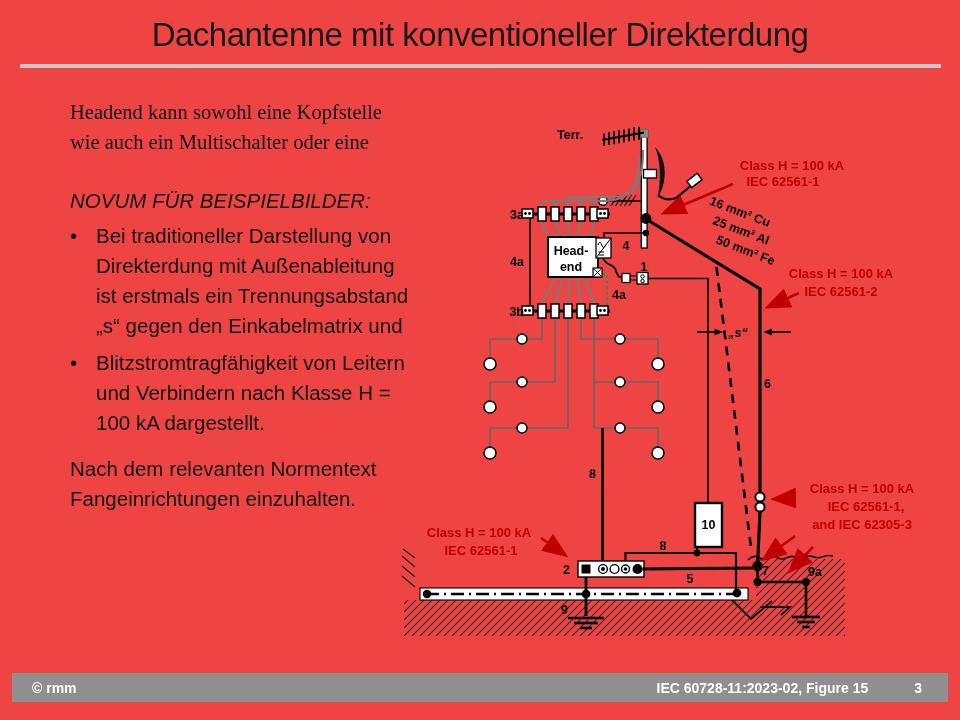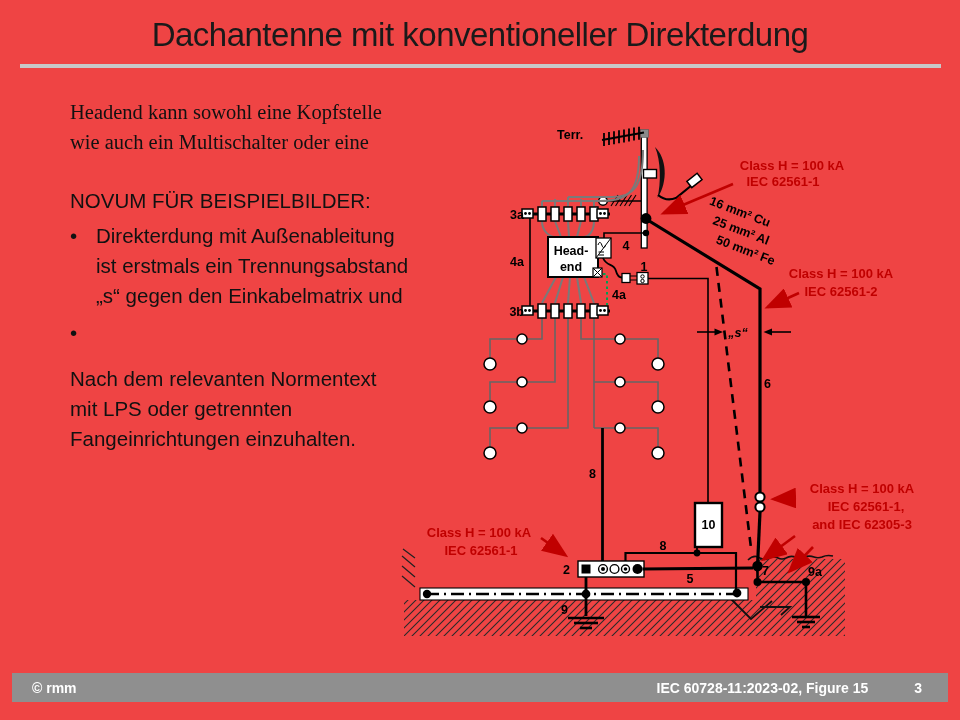--- a/index.html
+++ b/index.html
@@ -5,21 +5,21 @@
   html,body{margin:0;padding:0;background:#e8e8e8;}
   .slide{position:relative;width:960px;height:720px;background:#ef4444;overflow:hidden;
          font-family:"Liberation Sans",sans-serif;}
   .title{position:absolute;top:16px;left:0;right:0;text-align:center;
          font-size:33px;font-weight:400;letter-spacing:-0.5px;color:#1a1a1a;}
   .title-rule{position:absolute;left:20px;top:64px;width:921px;height:4px;background:#c8c8c8;}
   .body-text{position:absolute;left:70px;top:97px;width:396px;font-size:20.5px;
              line-height:30px;color:#111;}
   .body-text .line{display:block;}
   .para1{margin:0 0 29px 0;font-family:Liberation Serif, serif;}
-  .heading{margin:0 0 5px 0;}
+  .heading{margin:0 0 5px 0;font-style:italic;}
   .bullet{display:flex;margin:0 0 7px 0;}
   .bullet .bdot{width:26px;flex:none;}
   .para3{margin:16px 0 0 0;}
   .uln{text-decoration:underline;}
   .footer{position:absolute;left:12px;top:673px;width:936px;height:29px;background:#8f8f8f;
           color:#fff;display:flex;align-items:center;font-size:14px;font-weight:bold;}
   .footer .f-left{padding-left:20px;}
   .footer .f-ref{margin-left:auto;}
   .footer .f-page{padding:0 26px 0 46px;}
   svg{position:absolute;left:0;top:0;}
@@ -37,31 +37,36 @@
 
   <div class="body-text">
     <p class="para1">
       <span class="line">Headend kann sowohl eine Kopfstelle</span>
       <span class="line">wie auch ein Multischalter oder eine</span>
     </p>
     <p class="heading">NOVUM FÜR BEISPIELBILDER:</p>
     <div class="bullet">
       <span class="bdot">•</span>
       <span>
+        <span class="line">Bei traditioneller Darstellung von</span>
         <span class="line">Direkterdung mit Außenableitung</span>
         <span class="line">ist erstmals ein Trennungsabstand</span>
         <span class="line">„s“ gegen den Einkabelmatrix und</span>
       </span>
     </div>
     <div class="bullet">
       <span class="bdot">•</span>
+      <span>
+        <span class="line">Blitzstromtragfähigkeit von Leitern</span>
+        <span class="line">und Verbindern nach Klasse H =</span>
+        <span class="line">100 kA dargestellt.</span>
+      </span>
     </div>
     <p class="para3">
       <span class="line">Nach dem relevanten Normentext</span>
-      <span class="line">mit LPS oder getrennten</span>
       <span class="line">Fangeinrichtungen einzuhalten.</span>
     </p>
   </div>
 
   <svg width="960" height="720" viewBox="0 0 960 720">
     <defs>
       <pattern id="soil" patternUnits="userSpaceOnUse" width="8" height="8">
         <path d="M0,8 L8,0 M-2,2 L2,-2 M6,10 L10,6" stroke="#2a2a2a" stroke-width="1.1"></path>
       </pattern>
       <marker id="arrowRed" markerWidth="10" markerHeight="8" refX="8.5" refY="4" orient="auto">

